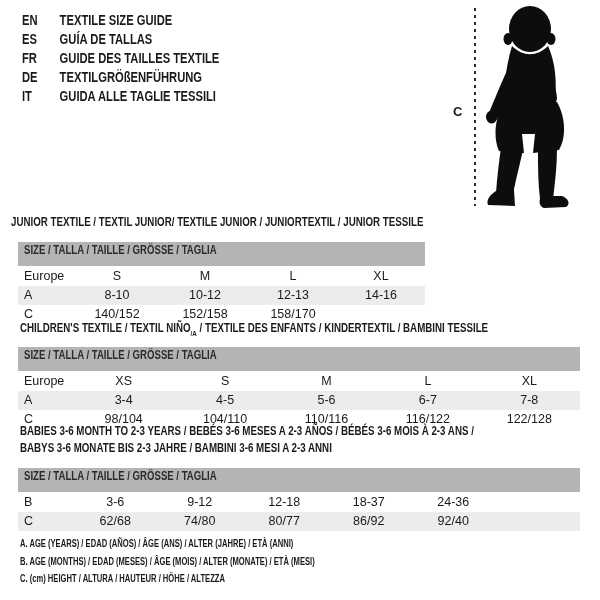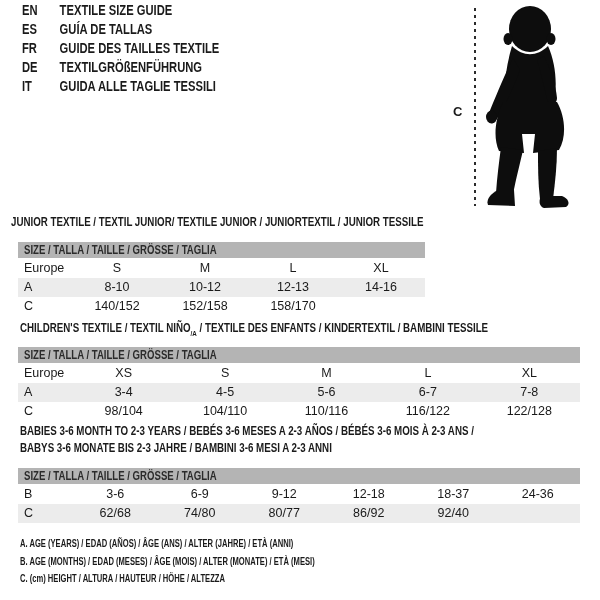--- a/index.html
+++ b/index.html
@@ -11,38 +11,38 @@
   *{box-sizing:border-box;}
   html,body{margin:0;padding:0;}
   body{
     width:600px;height:600px;background:#ffffff;
     font-family:"Liberation Sans", sans-serif;color:var(--ink);
     overflow:hidden;
   }
   .page{position:relative;width:600px;height:600px;background:#fff;}
 
   
-  .lang-block{position:absolute;left:22px;top:1px;}
+  .lang-block{position:absolute;left:22px;top:11px;}
   .lang-row{display:flex;height:19px;line-height:19px;font-size:14px;font-weight:bold;white-space:nowrap;
             transform:scaleX(0.8);transform-origin:0 0;}
   .lang-code{width:47px;flex:0 0 47px;}
 
   
   .dash-line{position:absolute;left:474px;top:8px;width:2px;height:198px;
              background:repeating-linear-gradient(to bottom,#2b2b2b 0 3px,transparent 3px 7px);}
   .figure-c{position:absolute;left:453px;top:104px;font-size:13px;font-weight:bold;}
   .toddler{position:absolute;left:486px;top:6px;}
 
   
   .tbl-title{position:absolute;font-size:12.5px;font-weight:bold;}
   .title-line{white-space:nowrap;line-height:17px;transform:scaleX(0.78);transform-origin:0 0;}
   .title-line sub{font-size:8px;}
 
   .tbl{position:absolute;font-size:12.5px;}
-  .tbl-bar{background:var(--bar-gray);color:var(--bar-ink);height:16px;line-height:16px;
+  .tbl-bar{background:var(--bar-gray);color:var(--bar-ink);height:24px;line-height:16px;
            padding-left:6px;margin-bottom:1px;font-weight:bold;font-size:12px;overflow:hidden;}
   .tbl-bar .condensed{display:inline-block;white-space:nowrap;transform:scaleX(0.8);transform-origin:0 50%;}
   .tbl-row{display:grid;height:19px;line-height:19px;align-items:center;}
   .tbl-row.shaded{background:var(--row-gray);}
   .row-label{padding-left:6px;text-align:left;}
   .cell{text-align:center;white-space:nowrap;}
 
   
   .notes{position:absolute;left:20px;top:535px;font-size:10px;font-weight:bold;}
   .note-line{white-space:nowrap;line-height:17.5px;transform:scaleX(0.76);transform-origin:0 0;}
@@ -154,21 +154,20 @@
 
   <div class="tbl-title" style="left:20px;top:423px;">
       <div class="title-line"><span>BABIES 3-6 MONTH TO 2-3 YEARS / BEBÉS 3-6 MESES A 2-3 AÑOS / BÉBÉS 3-6 MOIS À 2-3 ANS /</span></div>
       <div class="title-line"><span>BABYS 3-6 MONATE BIS 2-3 JAHRE / BAMBINI 3-6 MESI A 2-3 ANNI</span></div>
     </div>
   <div class="tbl" style="left:18px;top:468px;width:562px;">
       <div class="tbl-bar"><span class="condensed">SIZE / TALLA / TAILLE / GRÖSSE / TAGLIA</span></div>
       <div class="tbl-row" style="grid-template-columns: 55px repeat(6, 1fr);">
         <span class="row-label">B</span>
         <span class="cell">3-6</span>
-        <span class="cell">6-9</span>
         <span class="cell">9-12</span>
         <span class="cell">12-18</span>
         <span class="cell">18-37</span>
         <span class="cell">24-36</span>
       </div>
       <div class="tbl-row shaded" style="grid-template-columns: 55px repeat(6, 1fr);">
         <span class="row-label">C</span>
         <span class="cell">62/68</span>
         <span class="cell">74/80</span>
         <span class="cell">80/77</span>

